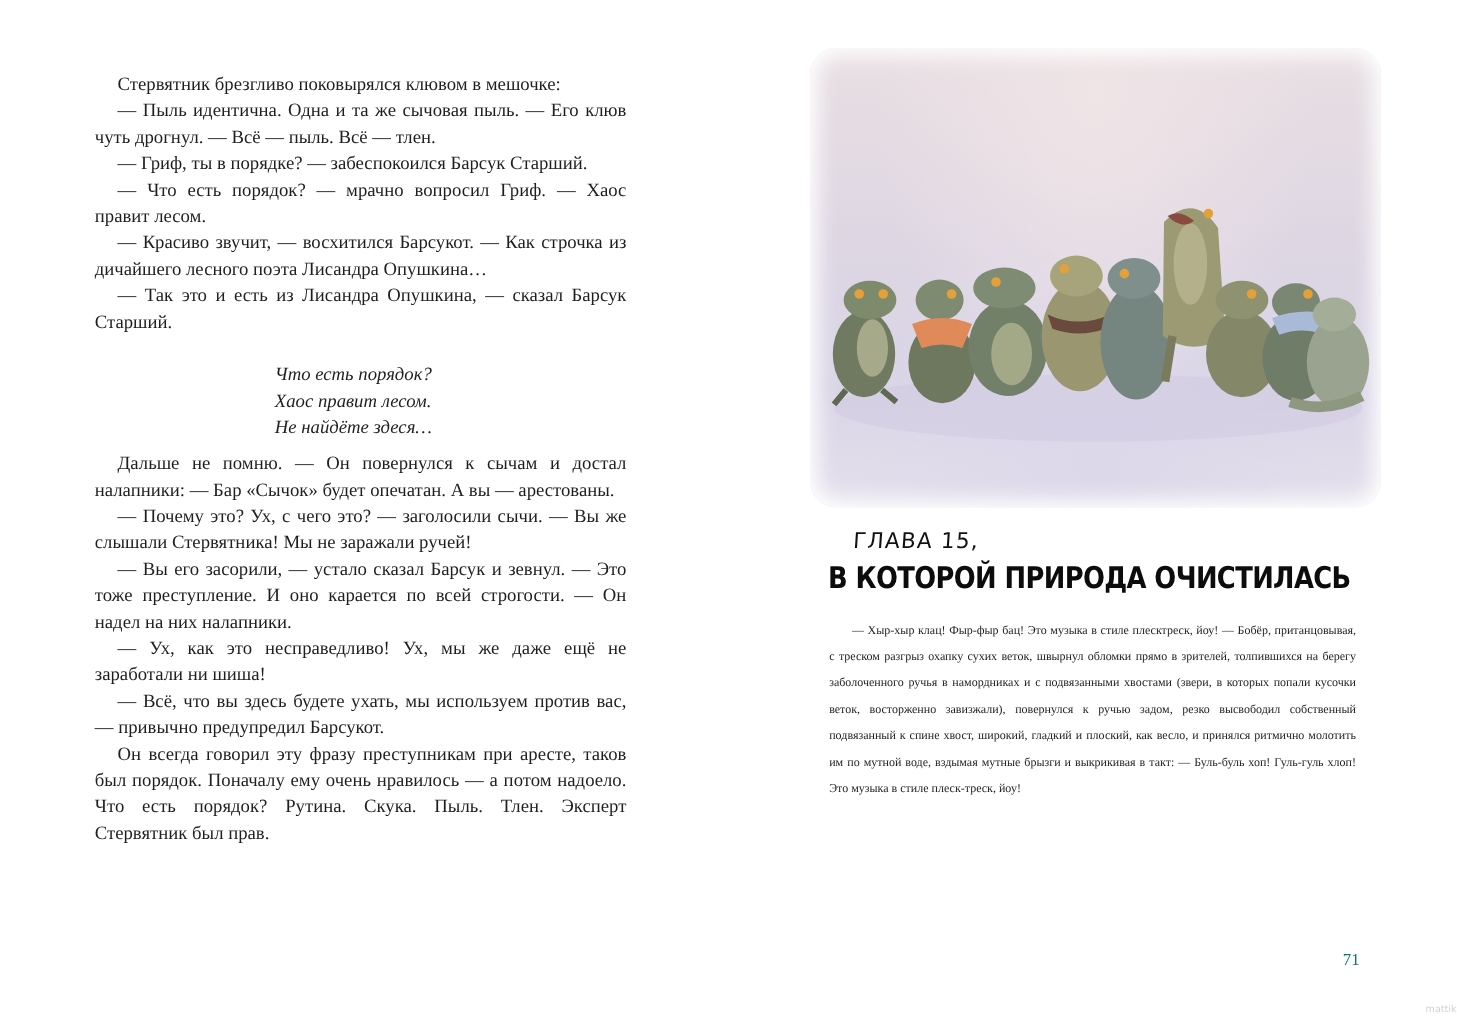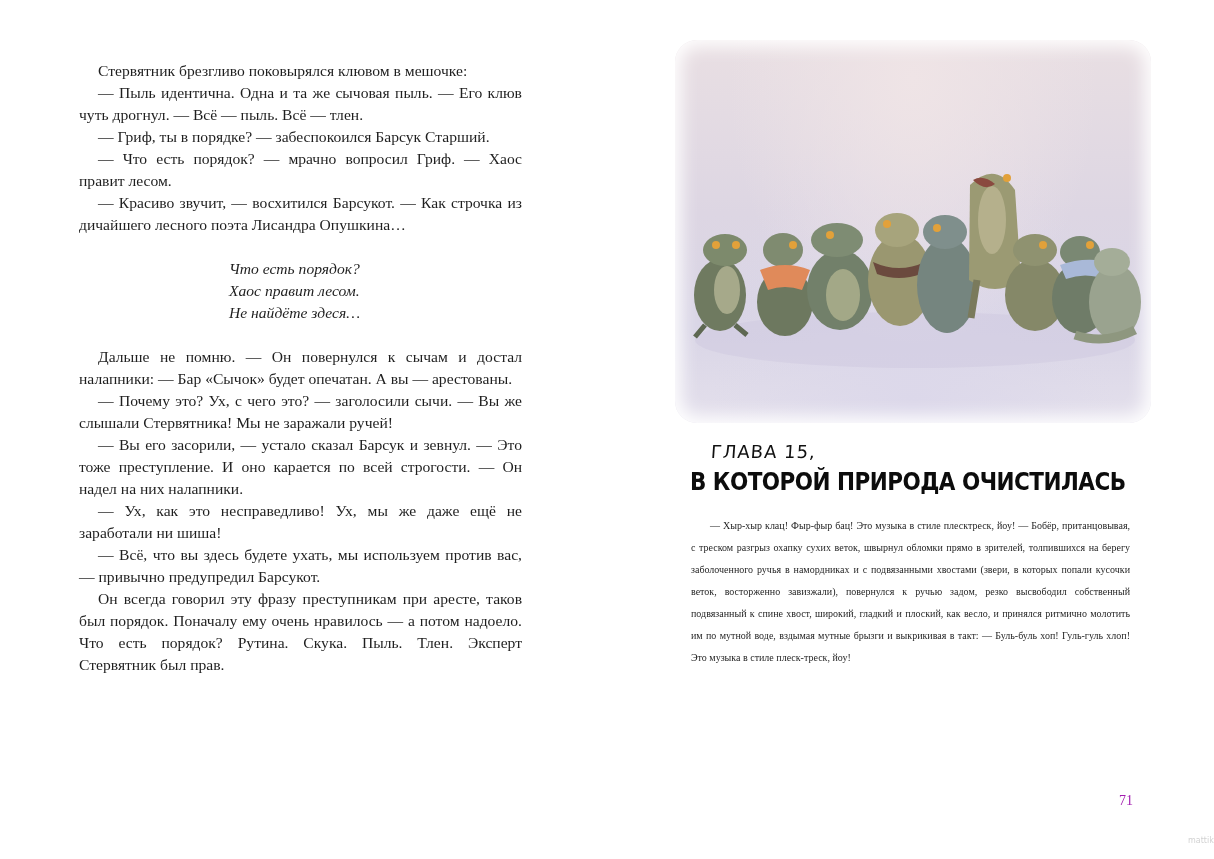--- a/index.html
+++ b/index.html
@@ -5,21 +5,21 @@
   html, body { margin: 0; padding: 0; background: #ffffff; }
   body { width: 1214px; height: 859px; position: relative; overflow: hidden;
          font-family: "Liberation Serif", "DejaVu Serif", serif; color: #1f1f1f; }
   .page { position: absolute; top: 0; height: 691px; }
   .page-left { left: 0; width: 607px; }
   .page-right { left: 607px; width: 607px; }
 
   .col-left { position: absolute; left: 79px; top: 60px; width: 443px;
               font-size: 15.6px; line-height: 22px; text-align: justify; }
   .col-left p { margin: 0; text-indent: 19px; }
-  .poem { margin: 22px 0 22px 150px; font-style: italic; font-size: 15.6px; line-height: 22px; }
+  .poem { margin: 22px 0 8px 150px; font-style: italic; font-size: 15.6px; line-height: 22px; }
   .poem div { text-indent: 0; }
 
   .illustration { position: absolute; left: 68px; top: 40px; width: 476px; height: 383px;
                   border-radius: 22px; overflow: hidden;
                   background:
                     radial-gradient(ellipse at 50% 10%, #efe4e6 0%, rgba(239,228,230,0) 55%),
                     radial-gradient(ellipse at 50% 95%, #dcd8ea 0%, rgba(220,216,234,0) 60%),
                     linear-gradient(180deg, #e9dfe3 0%, #ddd6e3 45%, #d9d5e6 75%, #e4e0ec 100%);
                   box-shadow: 0 0 18px 6px #ffffff inset; }
   .illustration svg { position: absolute; left: 0; top: 0; }
@@ -28,34 +28,35 @@
                    font-size: 18px; letter-spacing: 1px; color: #111; font-weight: normal;
                    transform: skewX(-4deg); }
   .chapter-title { position: absolute; left: 83px; top: 467px; font-family: "DejaVu Sans", sans-serif;
                    font-weight: bold; font-size: 25px; letter-spacing: -0.6px; color: #0c0c0c;
                    transform: scaleX(0.86); transform-origin: left center; white-space: nowrap; }
 
   .col-right { position: absolute; left: 84px; top: 515px; width: 439px;
                font-size: 10px; line-height: 22px; text-align: justify; }
   .col-right p { margin: 0; text-indent: 19px; }
 
-  .page-number { position: absolute; left: 512px; top: 793px; font-size: 14px; color: #a21caf; }
+  .page-number { position: absolute; left: 512px; top: 793px; font-size: 14px; color: #0f766e; }
   .watermark { position: absolute; left: 581px; top: 836px; font-family: "DejaVu Sans", sans-serif;
                font-size: 8px; color: #d2d2d2; }
 </style>
 </head>
 <body>
 
 <div class="page page-left">
   <div class="col-left">
     <p>Стервятник брезгливо поковырялся клювом в мешочке:</p>
     <p>— Пыль идентична. Одна и та же сычовая пыль. — Его клюв чуть дрогнул. — Всё — пыль. Всё — тлен.</p>
     <p>— Гриф, ты в порядке? — забеспокоился Барсук Старший.</p>
     <p>— Что есть порядок? — мрачно вопросил Гриф. — Хаос правит лесом.</p>
     <p>— Красиво звучит, — восхитился Барсукот. — Как строчка из дичайшего лесного поэта Лисандра Опушкина…</p>
+    <p>— Так это и есть из Лисандра Опушкина, — сказал Барсук Старший.</p>
 
     <div class="poem">
       <div>Что есть порядок?</div>
       <div>Хаос правит лесом.</div>
       <div>Не найдёте здеся…</div>
     </div>
 
     <p>Дальше не помню. — Он повернулся к сычам и достал налапники: — Бар «Сычок» будет опечатан. А вы — арестованы.</p>
     <p>— Почему это? Ух, с чего это? — заголосили сычи. — Вы же слышали Стервятника! Мы не заражали ручей!</p>
     <p>— Вы его засорили, — устало сказал Барсук и зевнул. — Это тоже преступление. И оно карается по всей строгости. — Он надел на них налапники.</p>

